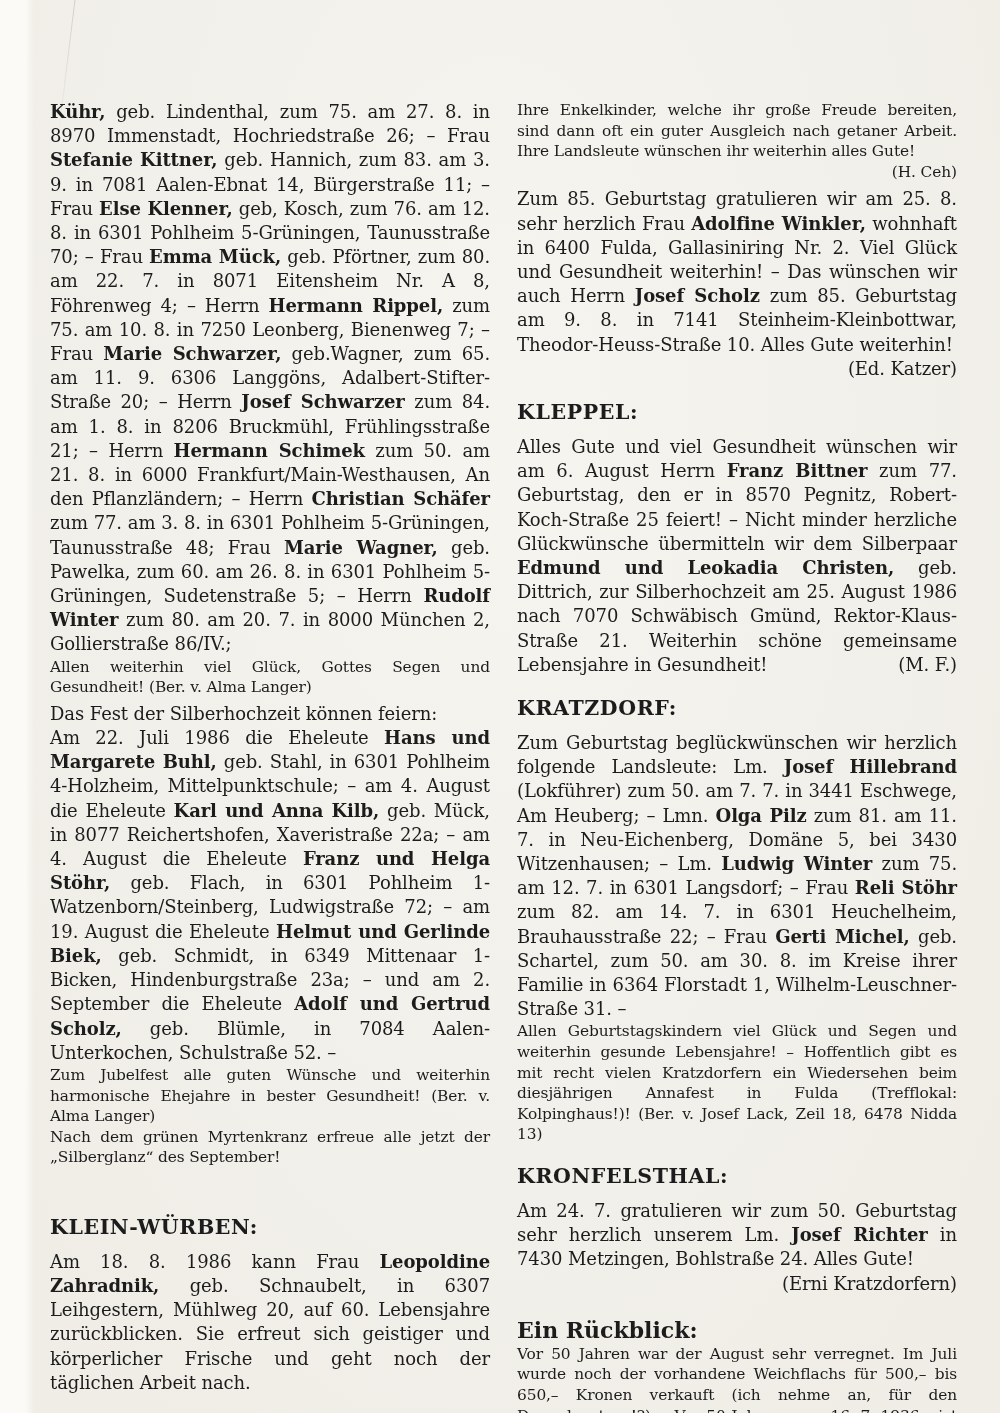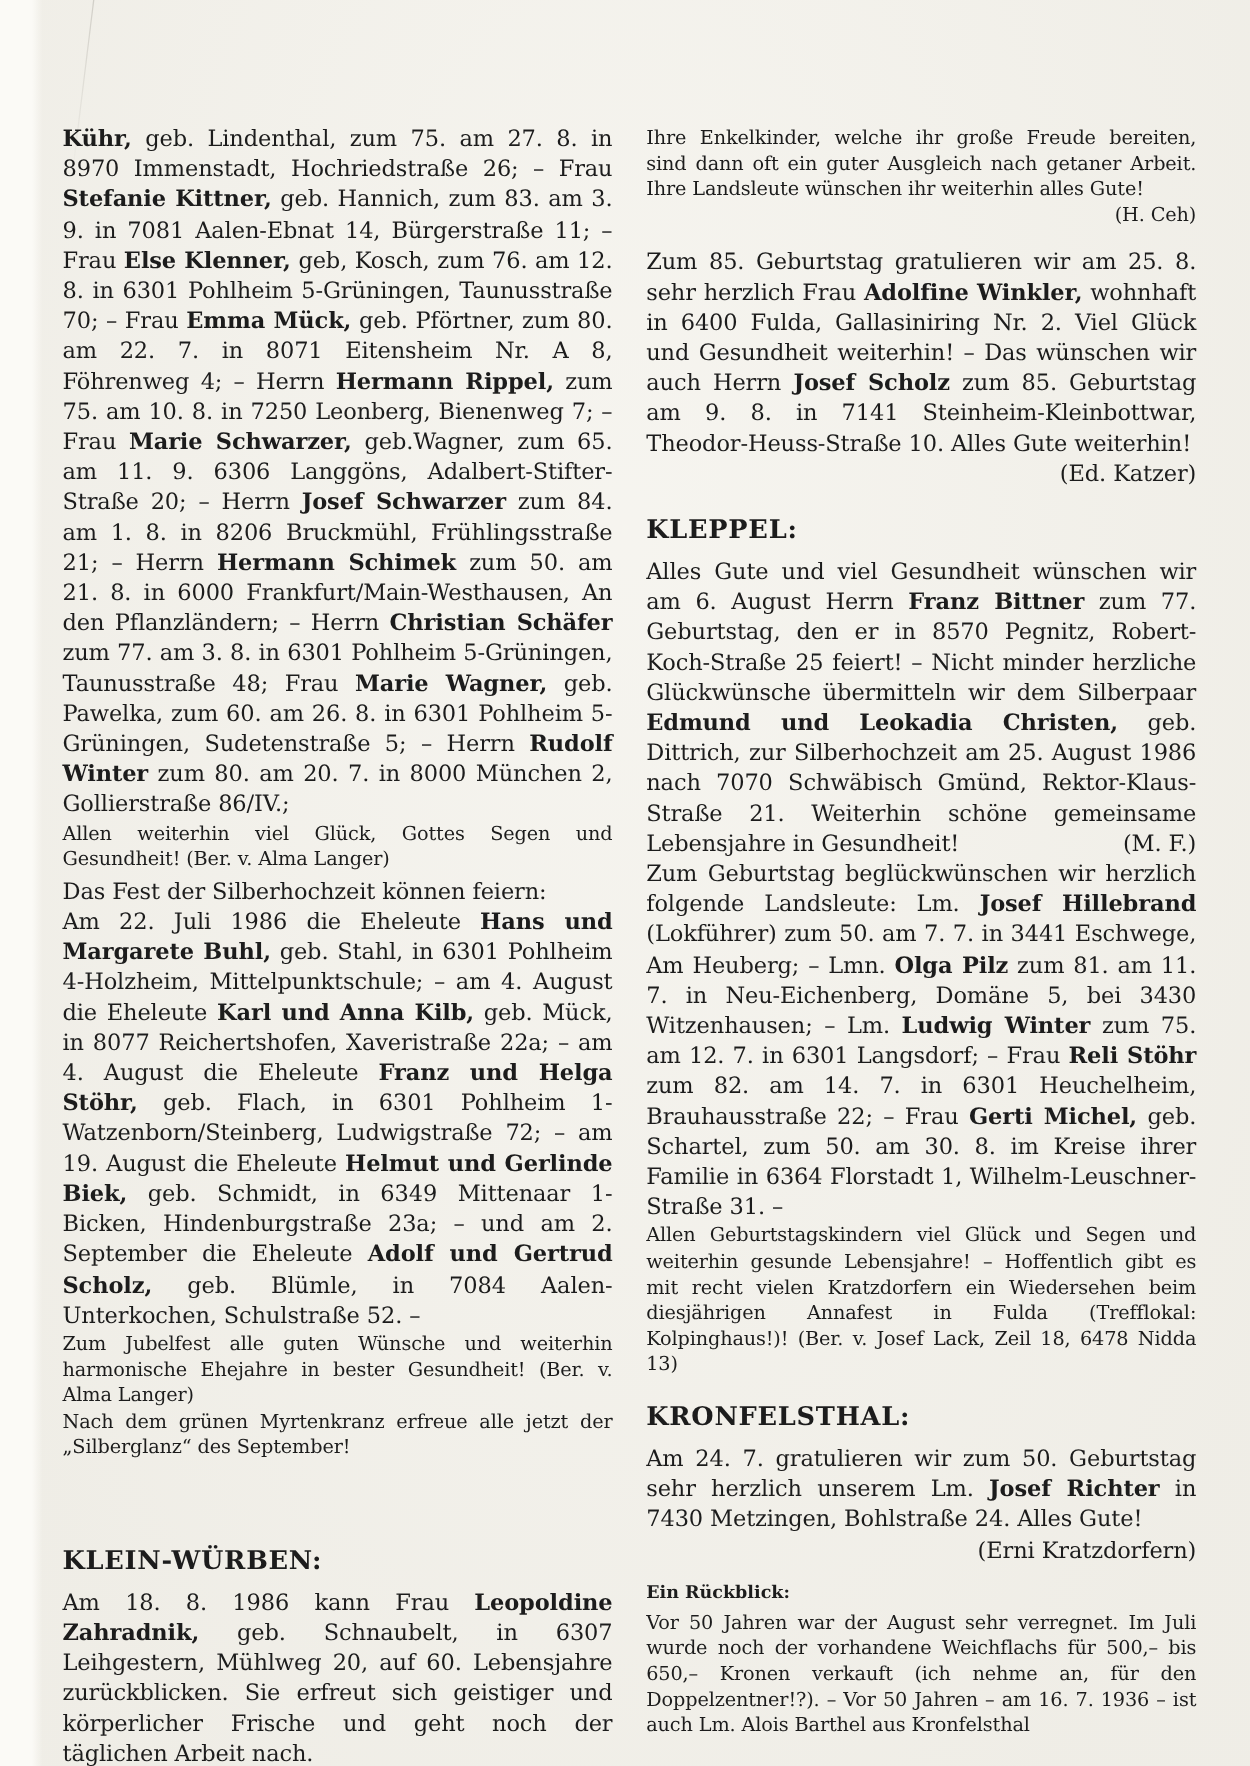--- a/index.html
+++ b/index.html
@@ -57,29 +57,29 @@
   .sig { float: right; }
   p.body-text::after, p.small-text::after { content: ""; display: block; clear: both; }
 
   h2.section {
     font-size: 20.5px;
     line-height: 24px;
     letter-spacing: 0.6px;
     margin: 19px 0 11px 0;
     font-weight: bold;
   }
-  h2.section.gap-lg { margin-top: 68px; }
+  h2.section.gap-lg { margin-top: 47px; }
   h3.sub {
-    font-size: 14px;
+    font-size: 22px;
     line-height: 23px;
-    margin: 10px 0 2px 0;
+    margin: 23px 0 2px 0;
     font-weight: bold;
   }
   .mt-note { margin-bottom: 4px; }
-  .mb-tiny { margin-bottom: 16px; }
+  .mb-tiny { margin-bottom: 5px; }
 </style>
 </head>
 <body>
 
 <div class="page">
   <div class="scan-edge"></div>
   <div class="crease"></div>
 
   <div class="columns">
 
@@ -96,20 +96,21 @@
       <p class="body-text"><span>Am 18. 8. 1986 kann Frau </span><span class="b">Leopoldine Zahradnik,</span><span> geb. Schnaubelt, in 6307 Leihgestern, Mühlweg 20, auf 60. Lebensjahre zurückblicken. Sie erfreut sich geistiger und körperlicher Frische und geht noch der täglichen Arbeit nach.</span></p>
     </div>
 
     <div class="col">
       <p class="small-text mb-tiny"><span>Ihre Enkelkinder, welche ihr große Freude bereiten, sind dann oft ein guter Ausgleich nach getaner Arbeit. Ihre Landsleute wünschen ihr weiterhin alles Gute!</span><span class="sig">(H. Ceh)</span></p>
       <p class="body-text"><span>Zum 85. Geburtstag gratulieren wir am 25. 8. sehr herzlich Frau </span><span class="b">Adolfine Winkler,</span><span> wohnhaft in 6400 Fulda, Gallasiniring Nr. 2. Viel Glück und Gesundheit weiterhin! – Das wünschen wir auch Herrn </span><span class="b">Josef Scholz</span><span> zum 85. Geburtstag am 9. 8. in 7141 Steinheim-Kleinbottwar, Theodor-Heuss-Straße 10. Alles Gute weiterhin!</span><span class="sig">(Ed. Katzer)</span></p>
 
       <h2 class="section">KLEPPEL:</h2>
       <p class="body-text"><span>Alles Gute und viel Gesundheit wünschen wir am 6. August Herrn </span><span class="b">Franz Bittner</span><span> zum 77. Geburtstag, den er in 8570 Pegnitz, Robert-Koch-Straße 25 feiert! – Nicht minder herzliche Glückwünsche übermitteln wir dem Silberpaar </span><span class="b">Edmund und Leokadia Christen,</span><span> geb. Dittrich, zur Silberhochzeit am 25. August 1986 nach 7070 Schwäbisch Gmünd, Rektor-Klaus-Straße 21. Weiterhin schöne gemeinsame Lebensjahre in Gesundheit!</span><span class="sig">(M. F.)</span></p>
 
+      <h2 class="section">KRATZDORF:</h2>
       <p class="body-text"><span>Zum Geburtstag beglückwünschen wir herzlich folgende Landsleute: Lm. </span><span class="b">Josef Hillebrand</span><span> (Lokführer) zum 50. am 7. 7. in 3441 Eschwege, Am Heuberg; – Lmn. </span><span class="b">Olga Pilz</span><span> zum 81. am 11. 7. in Neu-Eichenberg, Domäne 5, bei 3430 Witzenhausen; – Lm. </span><span class="b">Ludwig Winter</span><span> zum 75. am 12. 7. in 6301 Langsdorf; – Frau </span><span class="b">Reli Stöhr</span><span> zum 82. am 14. 7. in 6301 Heuchelheim, Brauhausstraße 22; – Frau </span><span class="b">Gerti Michel,</span><span> geb. Schartel, zum 50. am 30. 8. im Kreise ihrer Familie in 6364 Florstadt 1, Wilhelm-Leuschner-Straße 31. –</span></p>
       <p class="small-text">Allen Geburtstagskindern viel Glück und Segen und weiterhin gesunde Lebensjahre! – Hoffentlich gibt es mit recht vielen Kratzdorfern ein Wiedersehen beim diesjährigen Annafest in Fulda (Trefflokal: Kolpinghaus!)! (Ber. v. Josef Lack, Zeil 18, 6478 Nidda 13)</p>
 
       <h2 class="section">KRONFELSTHAL:</h2>
       <p class="body-text"><span>Am 24. 7. gratulieren wir zum 50. Geburtstag sehr herzlich unserem Lm. </span><span class="b">Josef Richter</span><span> in 7430 Metzingen, Bohlstraße 24. Alles Gute!</span><span class="sig">(Erni Kratzdorfern)</span></p>
 
       <h3 class="sub">Ein Rückblick:</h3>
       <p class="small-text">Vor 50 Jahren war der August sehr verregnet. Im Juli wurde noch der vorhandene Weichflachs für 500,– bis 650,– Kronen verkauft (ich nehme an, für den Doppelzentner!?). – Vor 50 Jahren – am 16. 7. 1936 – ist auch Lm. Alois Barthel aus Kronfelsthal</p>
 
     </div>

